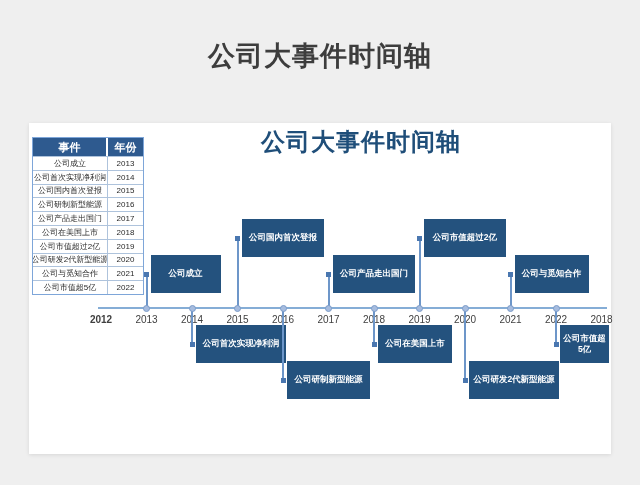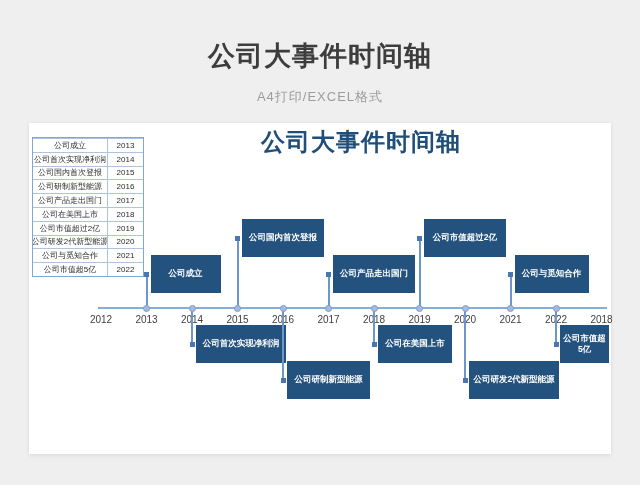--- a/index.html
+++ b/index.html
@@ -39,26 +39,29 @@
   .sq{position:absolute;width:5px;height:5px;background:var(--marker);}
   .ebox{position:absolute;min-height:38px;background:var(--event-box);color:#fff;
     display:flex;align-items:center;justify-content:center;text-align:center;
     font-size:8.5px;font-weight:bold;line-height:1.3;padding:2px;}
 </style>
 </head>
 <body>
 
 <div class="page">
   <div class="page-title">公司大事件时间轴</div>
-  <div class="page-subtitle">A4打印/EXCEL格式</div>
 
   <div class="card">
     <div class="chart-title">公司大事件时间轴</div>
 
     <div class="etable">
+      <div class="hrow">
+        <div class="hcell">事件</div>
+        <div class="hcell">年份</div>
+      </div>
       <div id="tbody">
           <div class="trow">
             <div class="tcell">公司成立</div>
             <div class="tcell">2013</div>
           </div>
           <div class="trow">
             <div class="tcell">公司首次实现净利润</div>
             <div class="tcell">2014</div>
           </div>
           <div class="trow">
@@ -91,21 +94,21 @@
           </div>
           <div class="trow">
             <div class="tcell">公司市值超5亿</div>
             <div class="tcell">2022</div>
           </div>
         </div>
     </div>
 
     <div class="axis"></div>
     <div id="plot">
-        <div class="tick-label" style="left: 72px;">2012</div>
+        <div class="tick-label" style="left: 72px; font-weight: bold;">2012</div>
         <div class="tick-label" style="left: 117.5px;">2013</div>
         <div class="tick-label" style="left: 163px;">2014</div>
         <div class="tick-label" style="left: 208.5px;">2015</div>
         <div class="tick-label" style="left: 254px;">2016</div>
         <div class="tick-label" style="left: 299.5px;">2017</div>
         <div class="tick-label" style="left: 345px;">2018</div>
         <div class="tick-label" style="left: 390.5px;">2019</div>
         <div class="tick-label" style="left: 436px;">2020</div>
         <div class="tick-label" style="left: 481.5px;">2021</div>
         <div class="tick-label" style="left: 527px;">2022</div>

